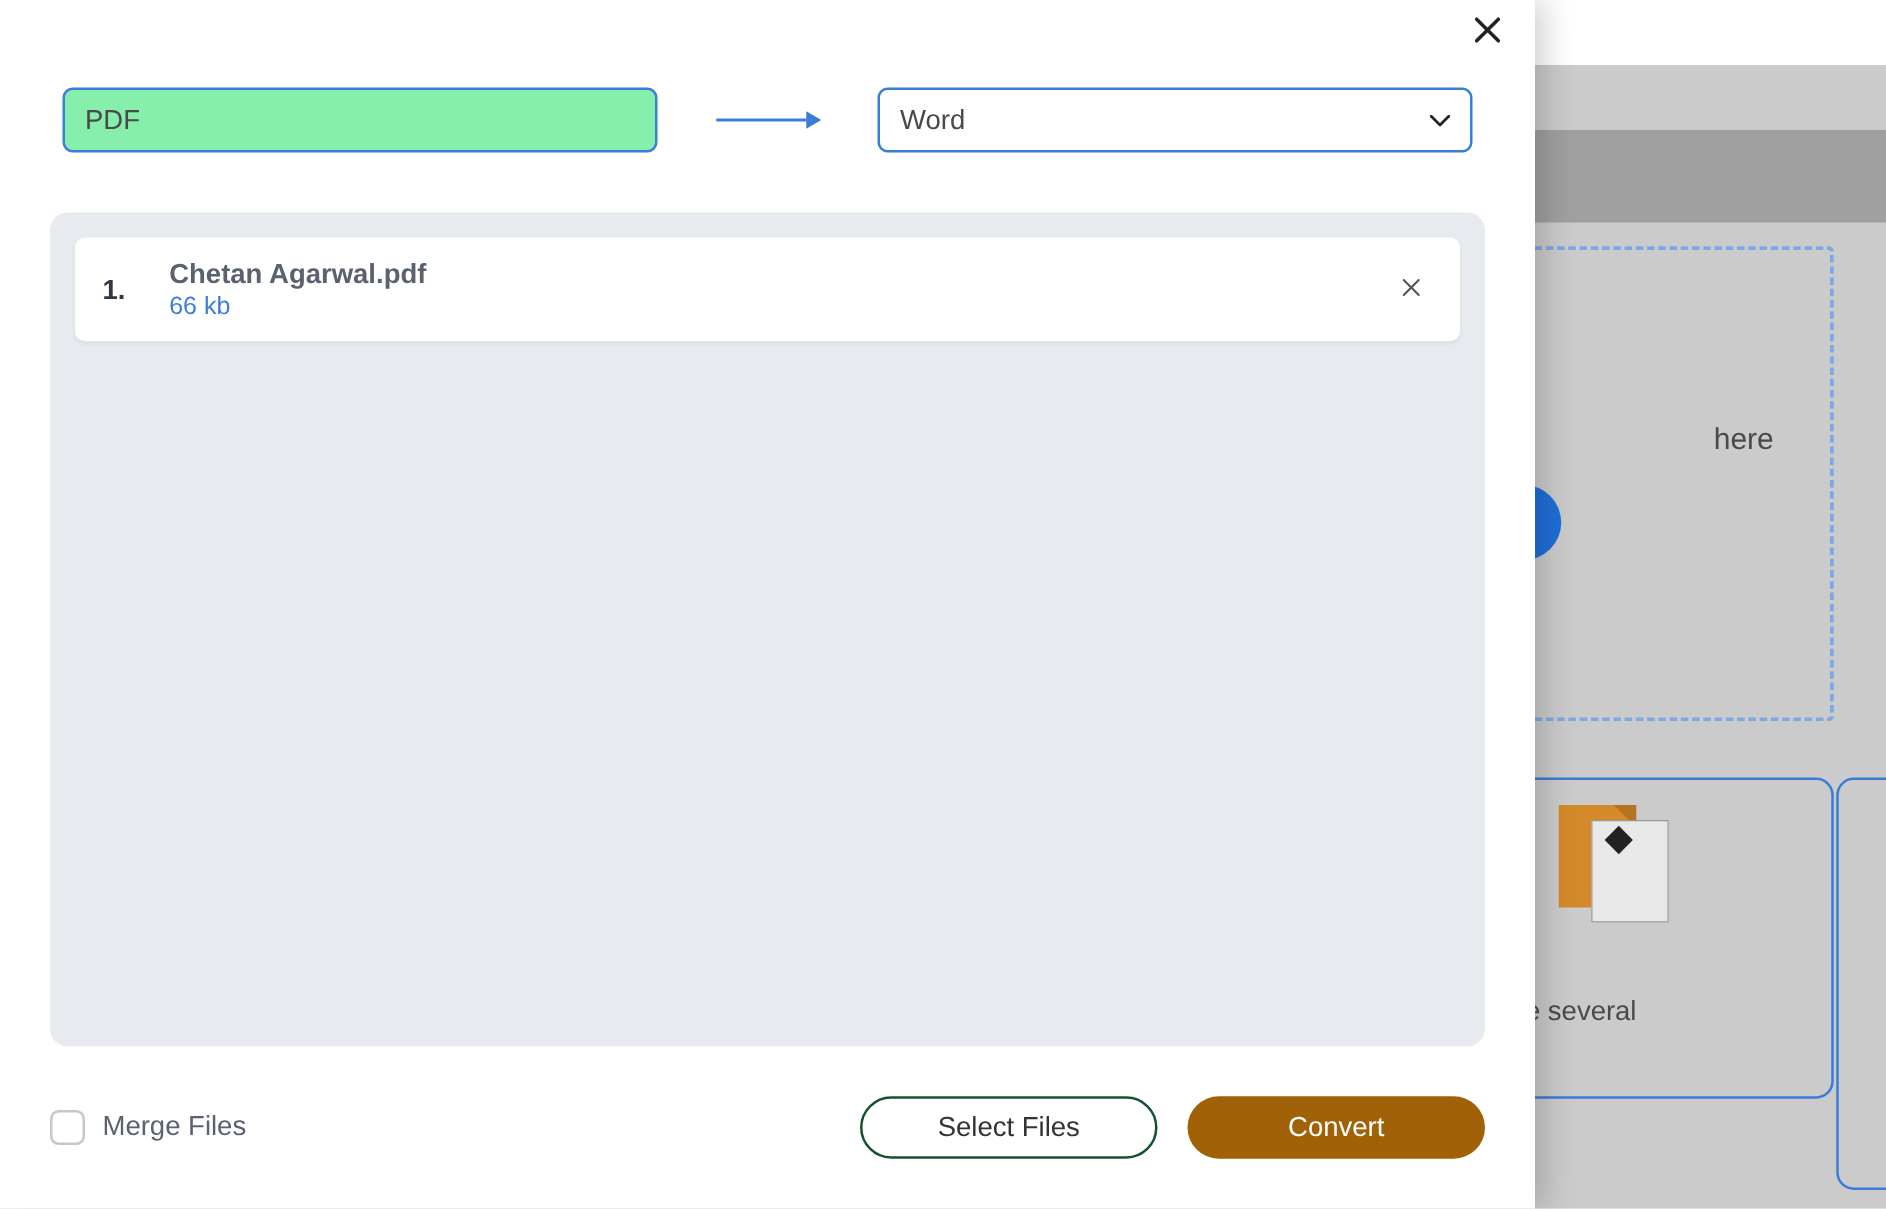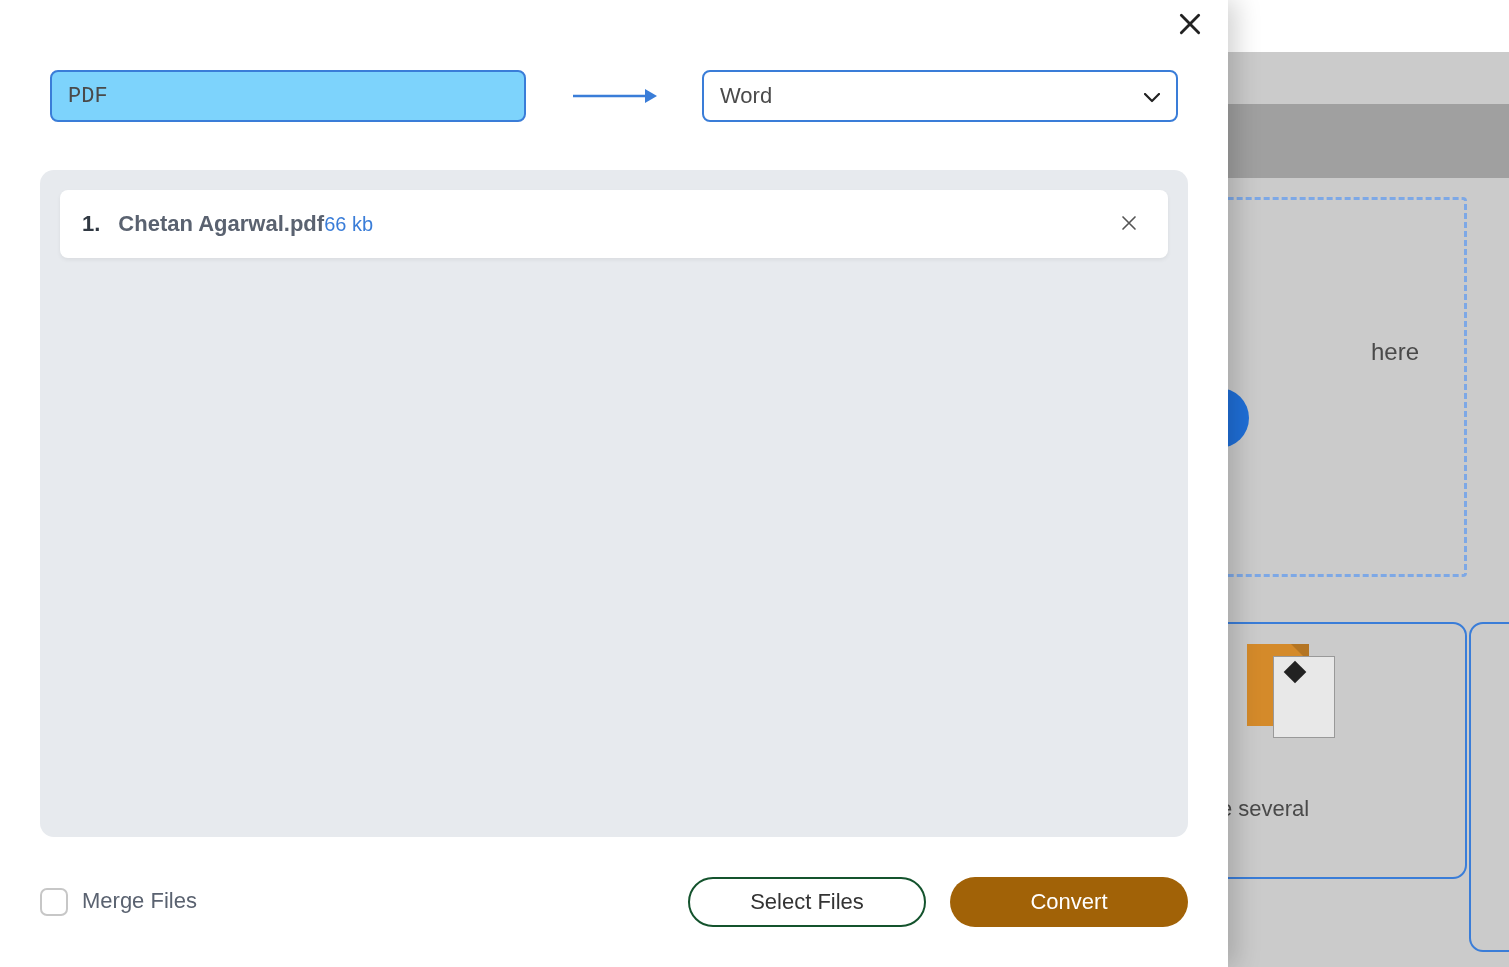--- a/index.html
+++ b/index.html
@@ -33,33 +33,33 @@
               border:2px solid #3a7dd8; border-radius:14px; height:330px; }
 
   
   .dialog { position: absolute; top: 0; left: 0; width: 1228px; height: 967px;
             background: #fff; box-shadow: 8px 0 24px rgba(0,0,0,0.18); z-index: 10; }
   .dialog-close { position:absolute; top:10px; right:20px; width:36px; height:36px;
                   font-size:32px; line-height:32px; text-align:center; color:#222; cursor:pointer; }
 
   .row-formats { display:flex; align-items:center; position:absolute; top:70px; left:50px; right:50px; height:52px; gap:0; }
   .format-input { flex:0 0 476px; height:52px; border:2px solid #3a7dd8; border-radius:8px;
-                  padding:0 16px; font-size:22px; color:#4a4a4a; background:#7dd3fc; outline:none;font-family:Liberation Mono, monospace; }
+                  padding:0 16px; font-size:22px; color:#4a4a4a; background:#86efac; outline:none; }
   .arrow-wrap { flex:1; display:flex; align-items:center; justify-content:center; }
   .format-select { flex:0 0 476px; height:52px; border:2px solid #3a7dd8; border-radius:8px;
                    padding:0 16px; font-size:22px; color:#4a4a4a; background:#fff;
                    display:flex; align-items:center; justify-content:space-between; cursor:pointer;gap:20px; }
   .chev { font-size:20px; color:#222; }
 
   .file-area { position:absolute; top:170px; left:40px; right:40px; bottom:130px;
                background:#e7eaee; border-radius:14px; padding:20px; }
   .file-row { background:#fff; border-radius:8px; box-shadow:0 2px 4px rgba(0,0,0,0.06);
               display:flex; align-items:center; padding:16px 22px; gap:18px; }
   .file-idx { font-size:22px; font-weight:700; color:#303842; }
-  .file-meta { display:flex; flex-direction:row; flex:1; }
+  .file-meta { display:flex; flex-direction:column; flex:1;margin-left:17px; }
   .file-name { font-size:22px; font-weight:700; color:#5a6270; }
   .file-size { font-size:20px; color:#3a7dd8; margin-top:2px; }
   .file-remove { font-size:24px; color:#555; cursor:pointer; padding:4px 8px; }
 
   .bottom-row { position:absolute; left:40px; right:40px; bottom:40px; height:50px;
                 display:flex; align-items:center; }
   .merge-wrap { display:flex; gap:14px; flex:1; }
   .merge-check { width:28px; height:28px; border:2px solid #c7c7c7; border-radius:7px; background:#fff; cursor:pointer; }
   .merge-label { font-size:22px; color:#5a6270; }
   .btn { height:50px; border-radius:26px; font-size:22px; font-weight:500;

